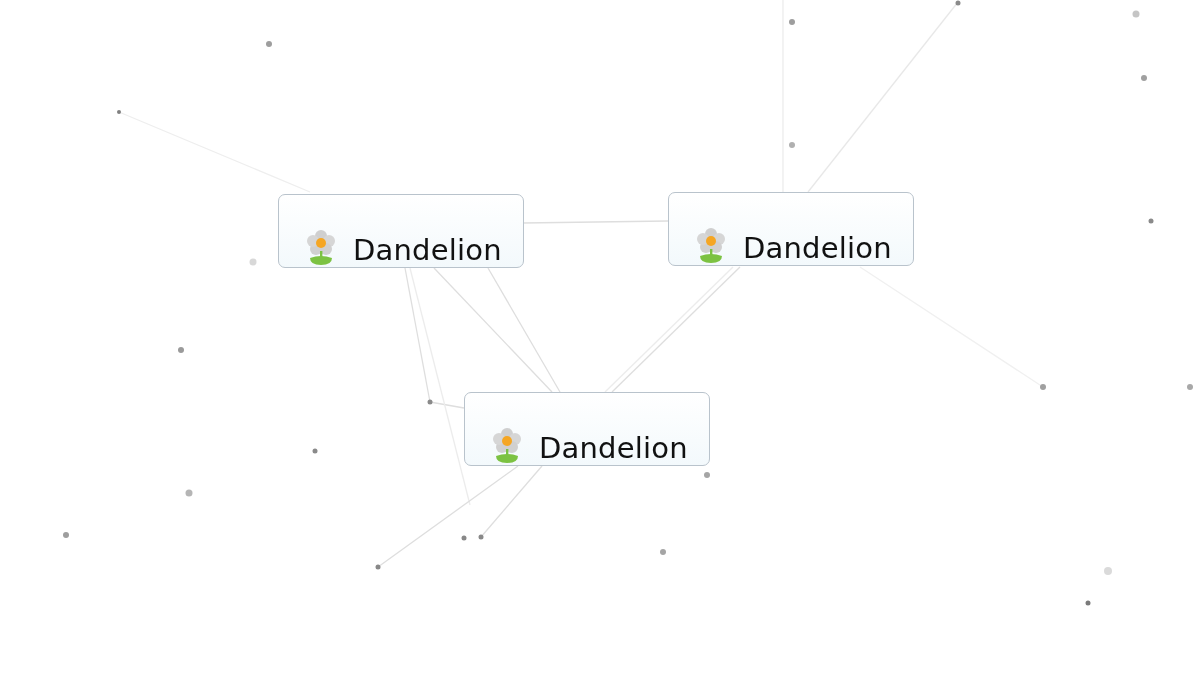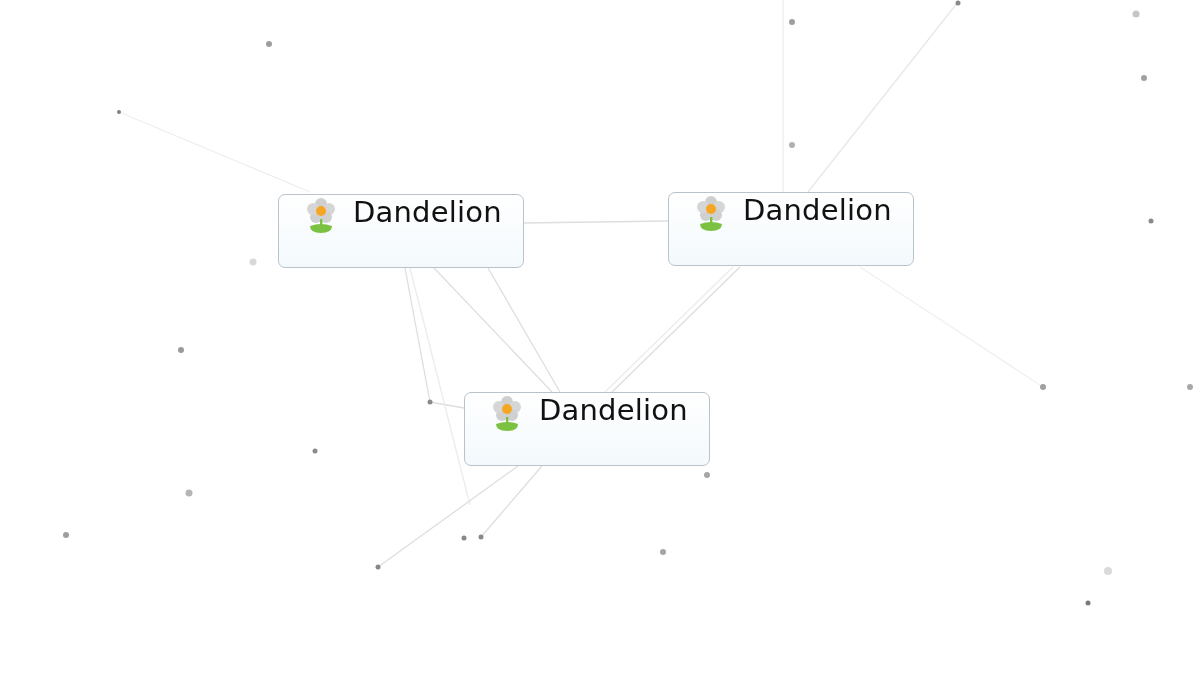--- a/index.html
+++ b/index.html
@@ -3,21 +3,21 @@
 <meta charset="utf-8">
 <style>
   html, body { margin:0; padding:0; }
   body { width:1200px; height:675px; background:#ffffff; position:relative; overflow:hidden; font-family:"Liberation Sans", sans-serif; }
   #canvas { position:absolute; left:0; top:0; width:1200px; height:675px; }
   .item {
     position:absolute; box-sizing:border-box;
     height:74px; width:246px;
     border:1.5px solid #b9c3cc; border-radius:7px;
     background:linear-gradient(#ffffff, #f3f9fc);
-    display:flex; align-items:flex-start;
+    display:flex; align-items:flex-end;
     cursor:grab;
   }
   .emoji { width:32px; height:40px; margin-left:26px; margin-right:16px; }
   .label { font-family:"DejaVu Sans", sans-serif; font-size:29px; color:#111; letter-spacing:0.2px; }
 </style>
 </head>
 <body>
 
 <svg id="canvas" viewBox="0 0 1200 675">
   <g stroke="#dedede" stroke-width="1.3" fill="none">

